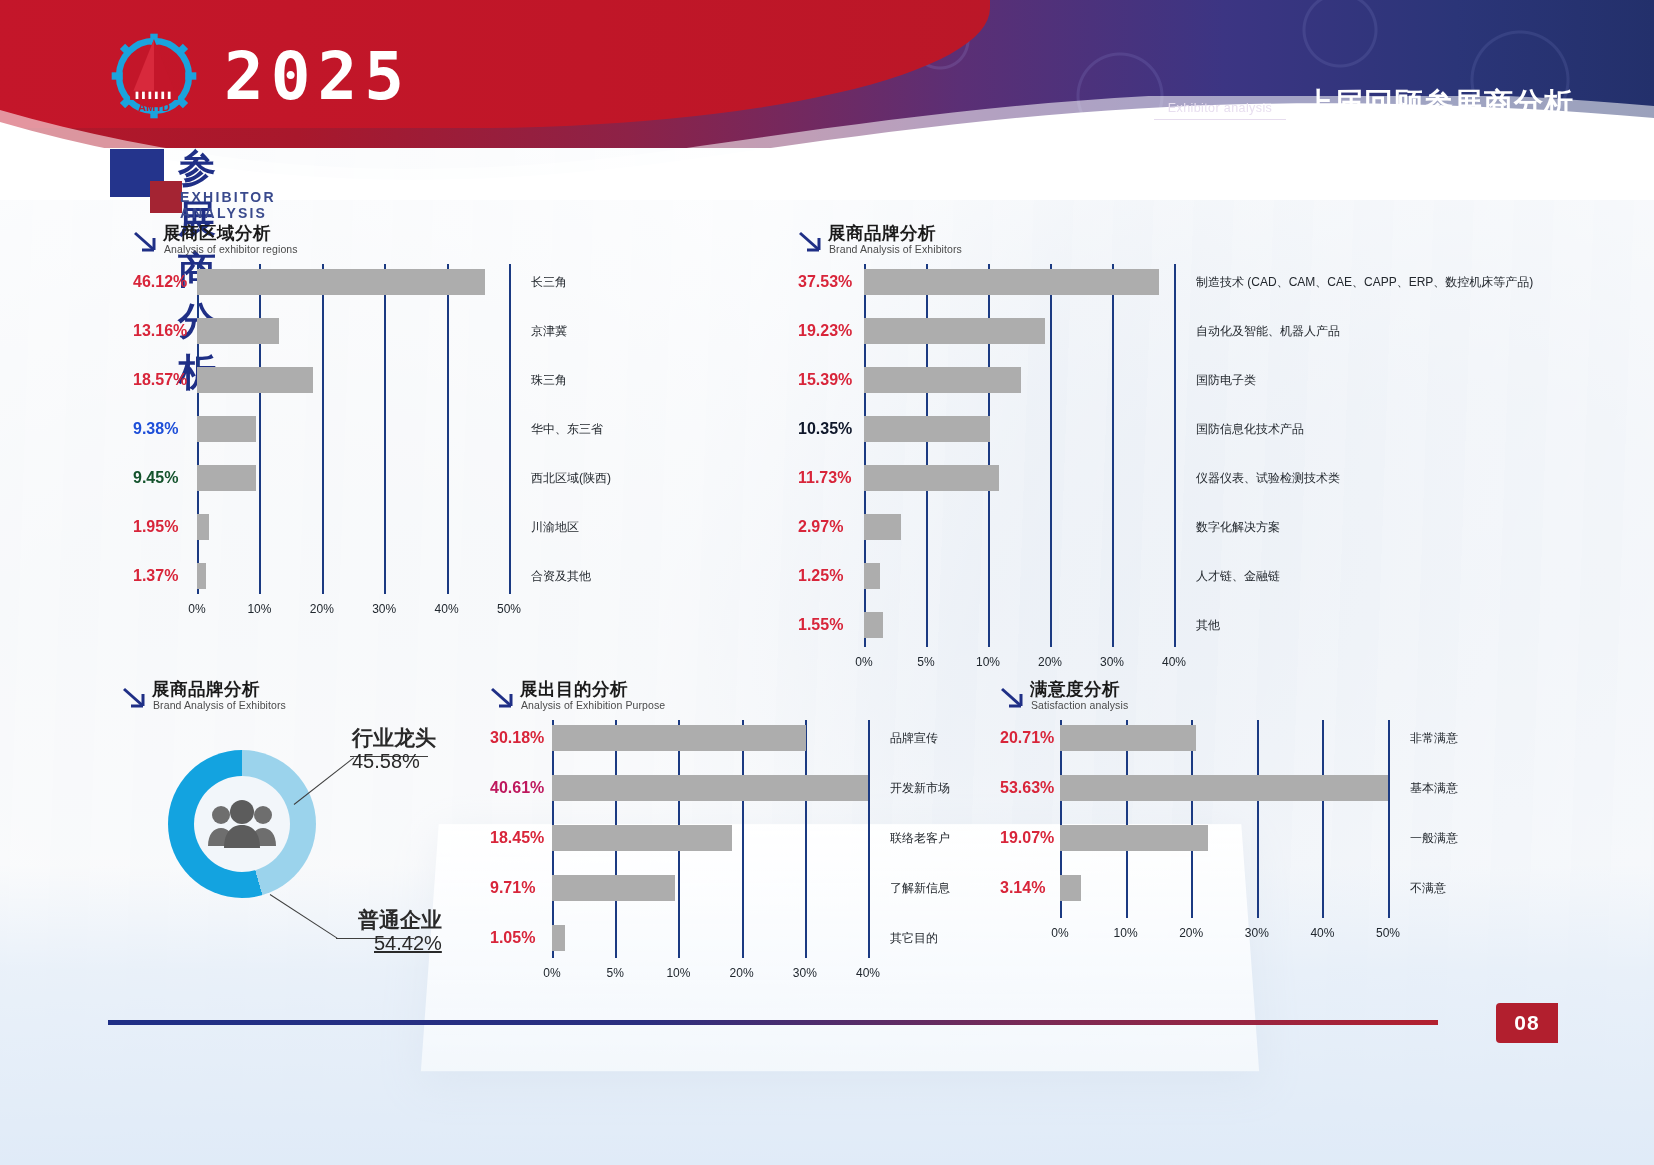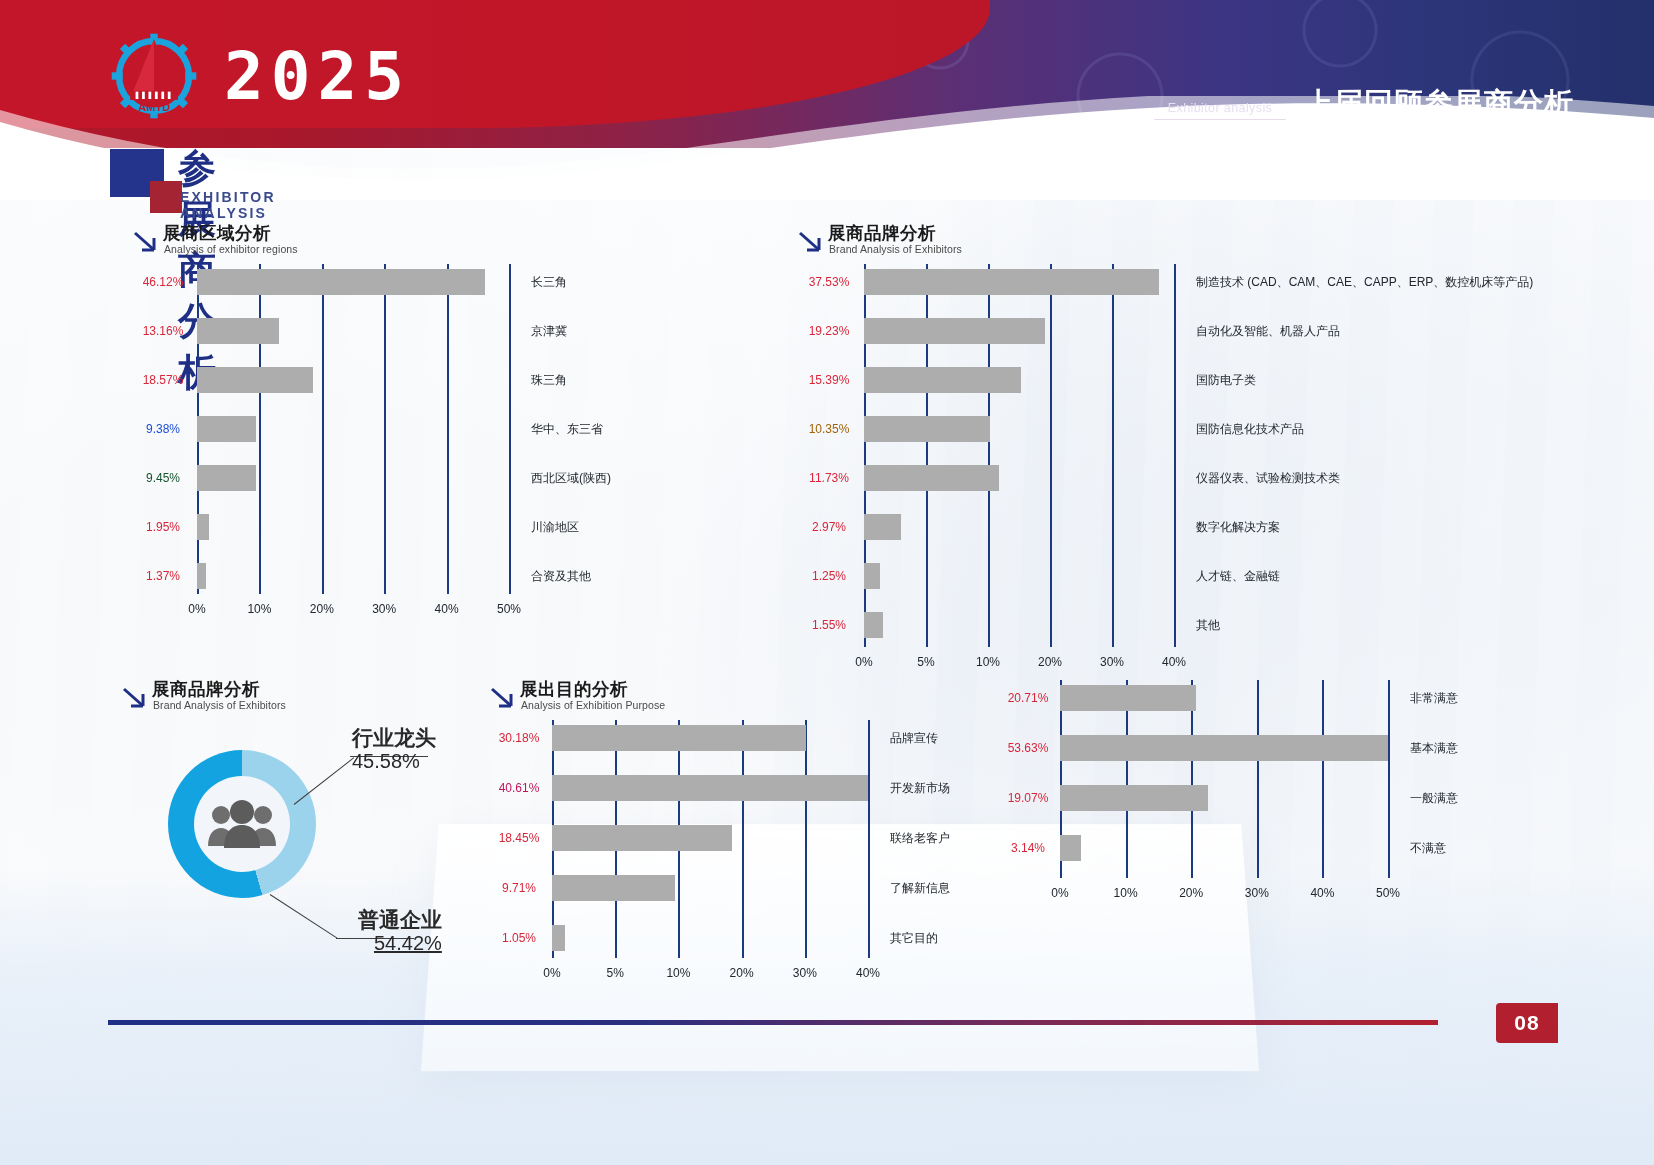--- a/index.html
+++ b/index.html
@@ -82,21 +82,21 @@
   .chart{position:absolute;}
   .c-title{position:relative;height:40px;}
   .c-arrow{position:absolute;left:0;top:6px;width:26px;height:24px;}
   .c-cn{position:absolute;left:30px;top:-3px;font-size:17.5px;font-weight:700;color:#1a1a1a;letter-spacing:.5px;white-space:nowrap;}
   .c-en{position:absolute;left:31px;top:19px;font-size:10.5px;color:#4a4a4a;letter-spacing:.1px;white-space:nowrap;}
 
   .plot{position:relative;}
   .gridline{position:absolute;top:0;width:2px;background:#1b3a82;}
   .tick{position:absolute;font-size:12px;color:#20272e;transform:translateX(-50%);white-space:nowrap;}
   .bar{position:absolute;background:#adadad;height:26px;}
-  .val{position:absolute;font-size:12px;font-weight:400;color:#d8253a;transform:translateY(-50%);white-space:nowrap;text-align:center;}
+  .val{position:absolute;font-size:16px;font-weight:700;color:#d8253a;transform:translateY(-50%);white-space:nowrap;text-align:left;}
   .cat{position:absolute;font-size:12px;color:#23282e;transform:translateY(-50%);white-space:nowrap;}
 
   
   .donut-wrap{position:absolute;}
   .donut{position:absolute;width:148px;height:148px;border-radius:50%;}
   .donut-hole{
     position:absolute;left:26px;top:26px;width:96px;height:96px;border-radius:50%;
     background:#f2f6fa;display:flex;align-items:center;justify-content:center;
   }
   .lead{position:absolute;background:#3f3f3f;height:1px;transform-origin:left center;}
@@ -247,21 +247,21 @@
         <div class="bar" style="left: 66px; top: 5px; width: 294.686px; height: 26px; background: rgb(173, 173, 173);"></div>
         <div class="val" style="left: 0px; width: 62px; top: 18px; color: rgb(216, 37, 58);">37.53%</div>
         <div class="cat" style="left: 398px; top: 18px;">制造技术 (CAD、CAM、CAE、CAPP、ERP、数控机床等产品)</div>
         <div class="bar" style="left: 66px; top: 54px; width: 181.226px; height: 26px; background: rgb(173, 173, 173);"></div>
         <div class="val" style="left: 0px; width: 62px; top: 67px; color: rgb(216, 37, 58);">19.23%</div>
         <div class="cat" style="left: 398px; top: 67px;">自动化及智能、机器人产品</div>
         <div class="bar" style="left: 66px; top: 103px; width: 157.418px; height: 26px; background: rgb(173, 173, 173);"></div>
         <div class="val" style="left: 0px; width: 62px; top: 116px; color: rgb(216, 37, 58);">15.39%</div>
         <div class="cat" style="left: 398px; top: 116px;">国防电子类</div>
         <div class="bar" style="left: 66px; top: 152px; width: 126.17px; height: 26px; background: rgb(173, 173, 173);"></div>
-        <div class="val" style="left: 0px; width: 62px; top: 165px; color: #a16207;">10.35%</div>
+        <div class="val" style="left: 0px; width: 62px; top: 165px; color: #0f172a;">10.35%</div>
         <div class="cat" style="left: 398px; top: 165px;">国防信息化技术产品</div>
         <div class="bar" style="left: 66px; top: 201px; width: 134.726px; height: 26px; background: rgb(173, 173, 173);"></div>
         <div class="val" style="left: 0px; width: 62px; top: 214px; color: rgb(216, 37, 58);">11.73%</div>
         <div class="cat" style="left: 398px; top: 214px;">仪器仪表、试验检测技术类</div>
         <div class="bar" style="left: 66px; top: 250px; width: 36.828px; height: 26px; background: rgb(173, 173, 173);"></div>
         <div class="val" style="left: 0px; width: 62px; top: 263px; color: rgb(216, 37, 58);">2.97%</div>
         <div class="cat" style="left: 398px; top: 263px;">数字化解决方案</div>
         <div class="bar" style="left: 66px; top: 299px; width: 15.5px; height: 26px; background: rgb(173, 173, 173);"></div>
         <div class="val" style="left: 0px; width: 62px; top: 312px; color: rgb(216, 37, 58);">1.25%</div>
         <div class="cat" style="left: 398px; top: 312px;">人才链、金融链</div>
@@ -345,20 +345,28 @@
         <div class="bar" style="left: 62px; top: 155px; width: 122.734px; height: 26px; background: rgb(173, 173, 173);"></div>
         <div class="val" style="left: 0px; width: 58px; top: 168px; color: rgb(216, 37, 58);">9.71%</div>
         <div class="cat" style="left: 400px; top: 168px;">了解新信息</div>
         <div class="bar" style="left: 62px; top: 205px; width: 13.272px; height: 26px; background: rgb(173, 173, 173);"></div>
         <div class="val" style="left: 0px; width: 58px; top: 218px; color: rgb(216, 37, 58);">1.05%</div>
         <div class="cat" style="left: 400px; top: 218px;">其它目的</div>
       </div>
   </div>
 
   <div class="chart" id="chart4" style="left:1000px;top:680px;width:560px;">
+    <div class="c-title">
+      <svg class="c-arrow" viewBox="0 0 26 24">
+        <path d="M2 3 L20 19" stroke="#1f2f86" stroke-width="3" fill="none"></path>
+        <path d="M21 20 L21 8 M21 20 L9 20" stroke="#1f2f86" stroke-width="3" fill="none"></path>
+      </svg>
+      <div class="c-cn">满意度分析</div>
+      <div class="c-en">Satisfaction analysis</div>
+    </div>
     <div class="plot" style="height: 226px;">
         <div class="gridline" style="left: 60px; height: 198px;"></div>
         <div class="tick" style="left: 60px; top: 206px;">0%</div>
         <div class="gridline" style="left: 125.6px; height: 198px;"></div>
         <div class="tick" style="left: 125.6px; top: 206px;">10%</div>
         <div class="gridline" style="left: 191.2px; height: 198px;"></div>
         <div class="tick" style="left: 191.2px; top: 206px;">20%</div>
         <div class="gridline" style="left: 256.8px; height: 198px;"></div>
         <div class="tick" style="left: 256.8px; top: 206px;">30%</div>
         <div class="gridline" style="left: 322.4px; height: 198px;"></div>

